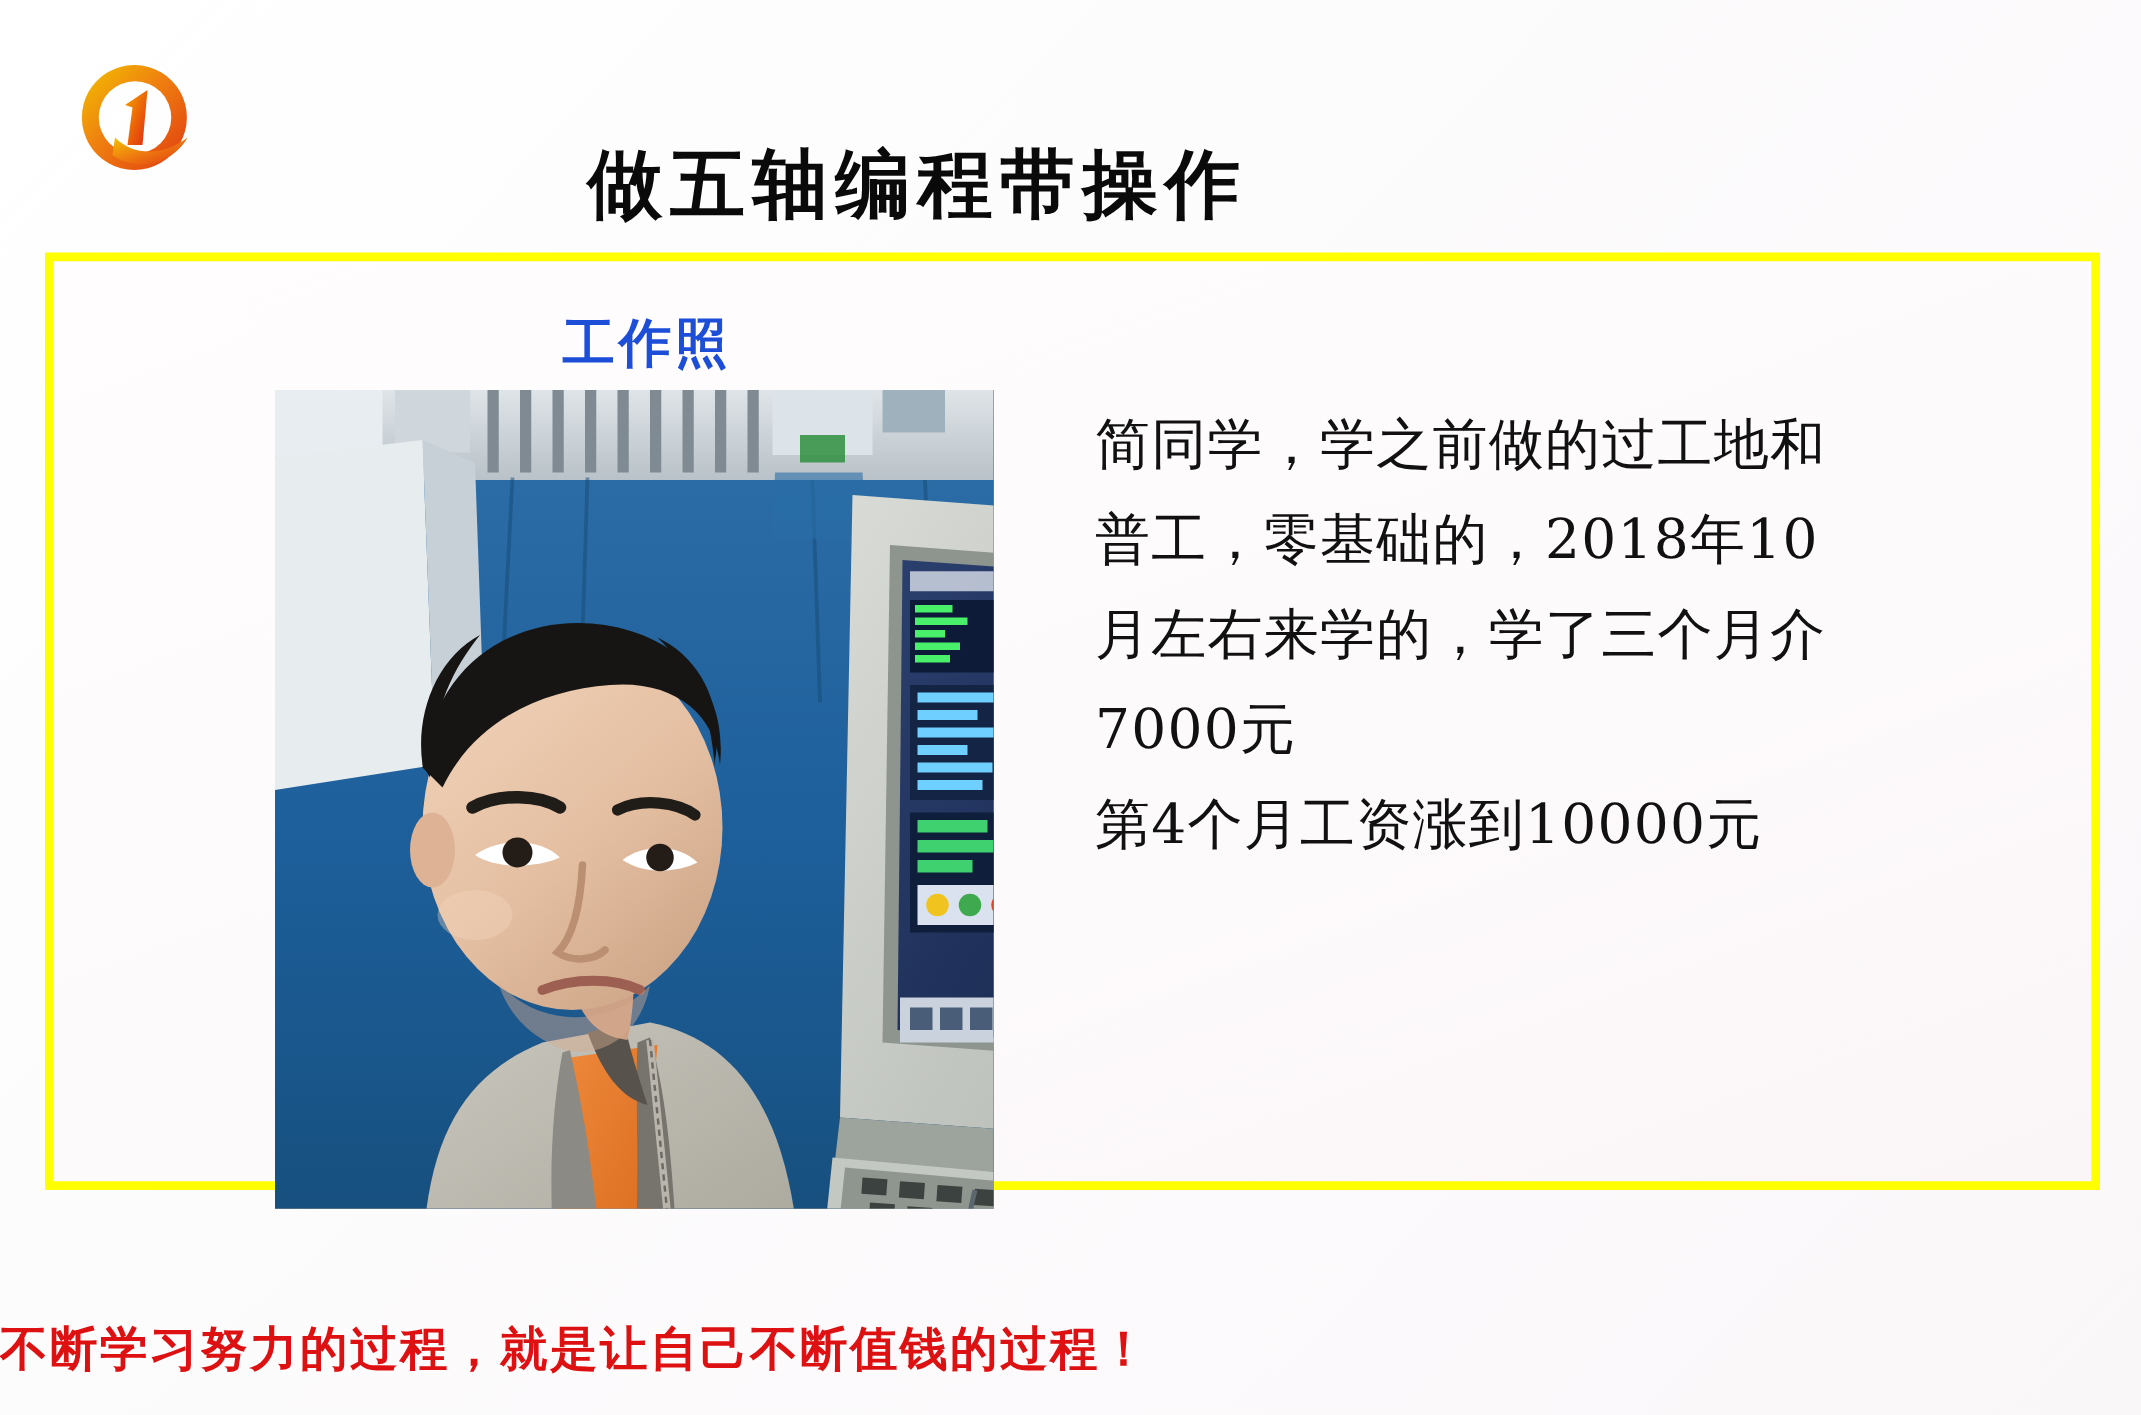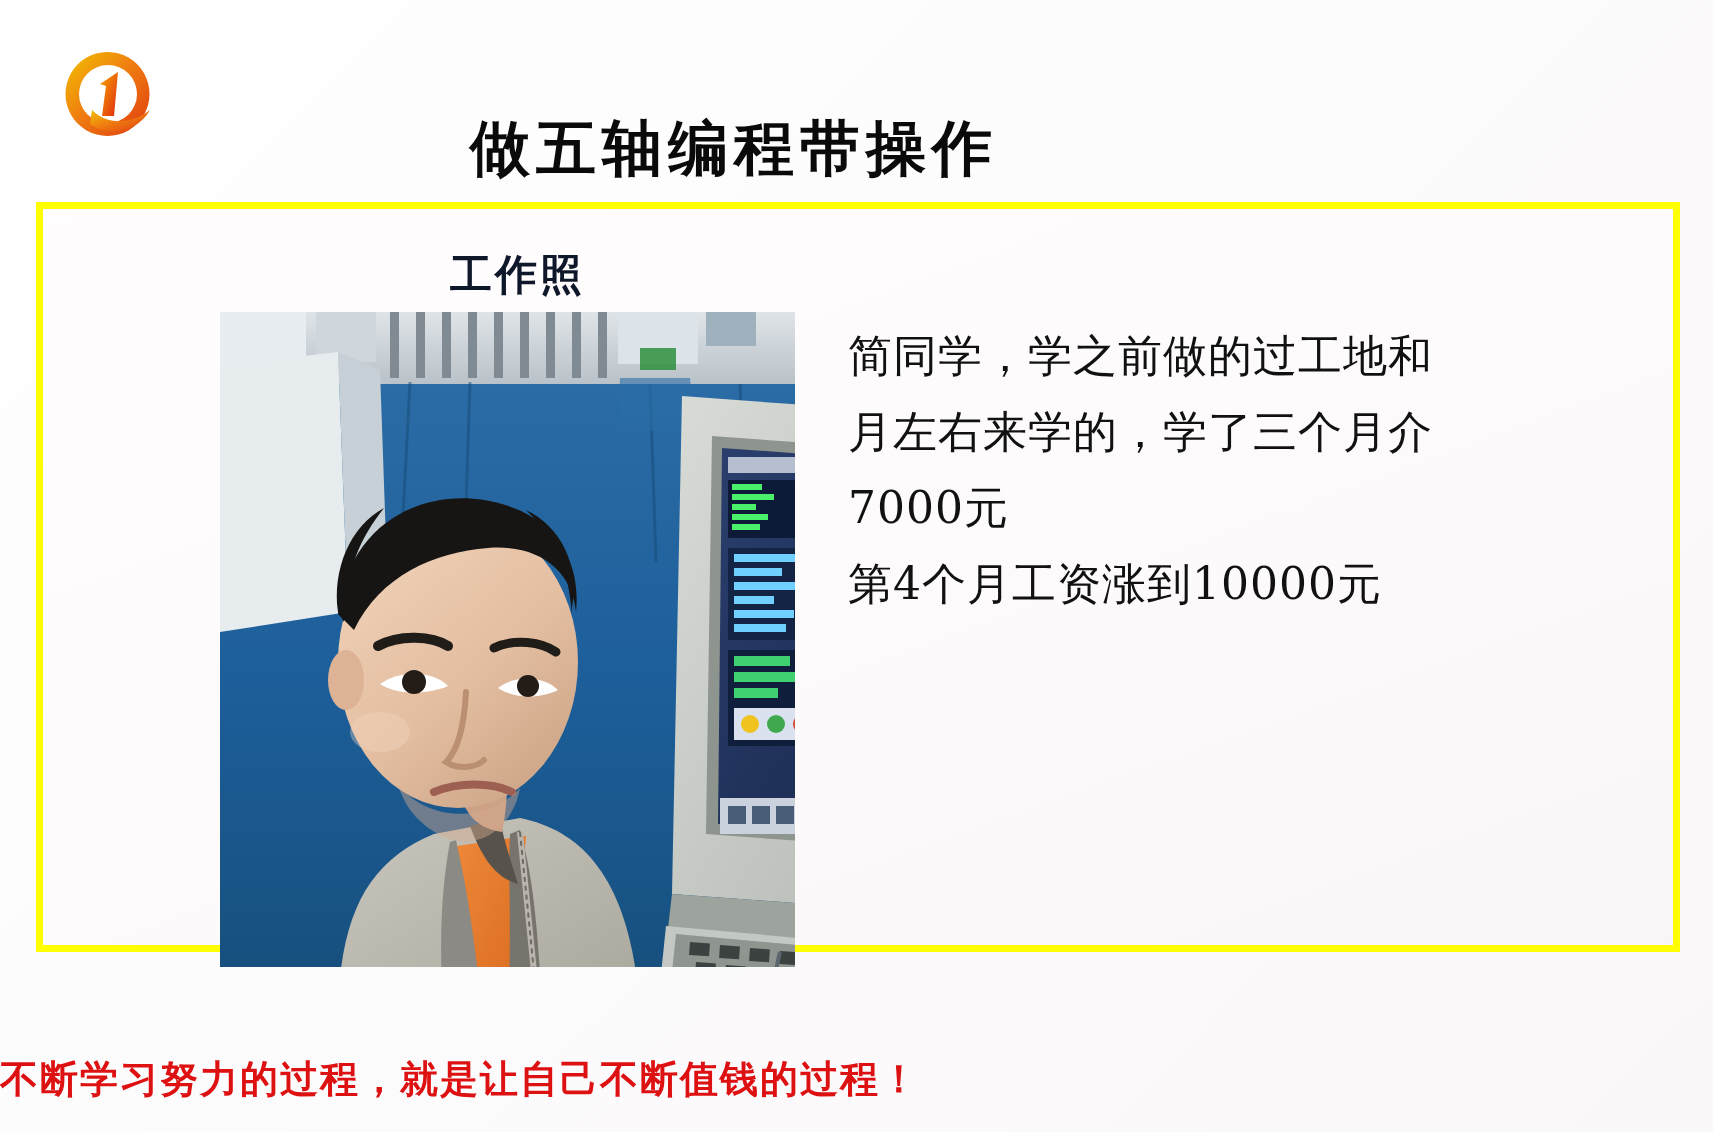--- a/index.html
+++ b/index.html
@@ -104,40 +104,40 @@
   
   #photo-caption {
     position: absolute;
     left: 450px;
     top: 250px;
     font-family: "DejaVu Serif", "Liberation Serif", serif;
     font-weight: bold;
     font-size: 42px;
     line-height: 50px;
     letter-spacing: 3px;
-    color: #0f172a;
+    color: #1d4ed8;
     white-space: nowrap;
   }
 
   
   #photo {
     position: absolute;
     left: 220px;
     top: 312px;
     width: 575px;
     height: 655px;
     overflow: hidden;
     background: #4a5a68;
   }
   #photo svg { display: block; }
 
   
   #body-text {
     position: absolute;
-    left: 848px;
+    left: 876px;
     top: 318px;
     width: 680px;
   }
   .body-line {
     font-family: "DejaVu Serif", "Liberation Serif", serif;
     font-size: 44px;
     line-height: 76px;
     letter-spacing: 1px;
     color: #111111;
     white-space: nowrap;
@@ -419,18 +419,19 @@
 
       <ellipse cx="160" cy="420" rx="30" ry="20" fill="#f3d9c3" opacity="0.35"></ellipse>
     </g>
 
     <text x="232" y="816" font-family="DejaVu Sans, sans-serif" font-size="30" fill="#5f5c55" opacity="0.6">东</text>
   </svg>
 </div>
 
 <div id="body-text">
   <div class="body-line">简同学，学之前做的过工地和</div>
+  <div class="body-line">普工，零基础的，2018年10</div>
   <div class="body-line">月左右来学的，学了三个月介</div>
   <div class="body-line">7000元</div>
   <div class="body-line">第4个月工资涨到10000元</div>
 </div>
 
 <div id="footer-slogan">不断学习努力的过程，就是让自己不断值钱的过程！</div>
 
 </body></html>

